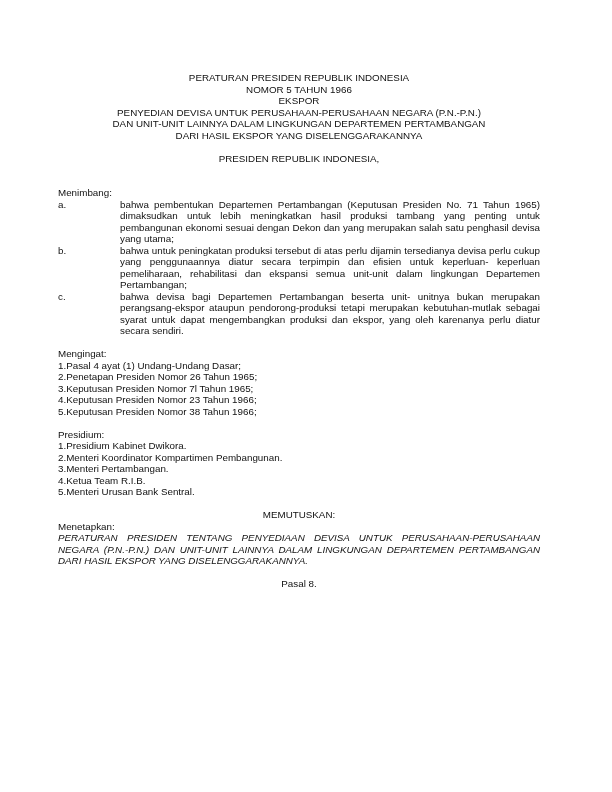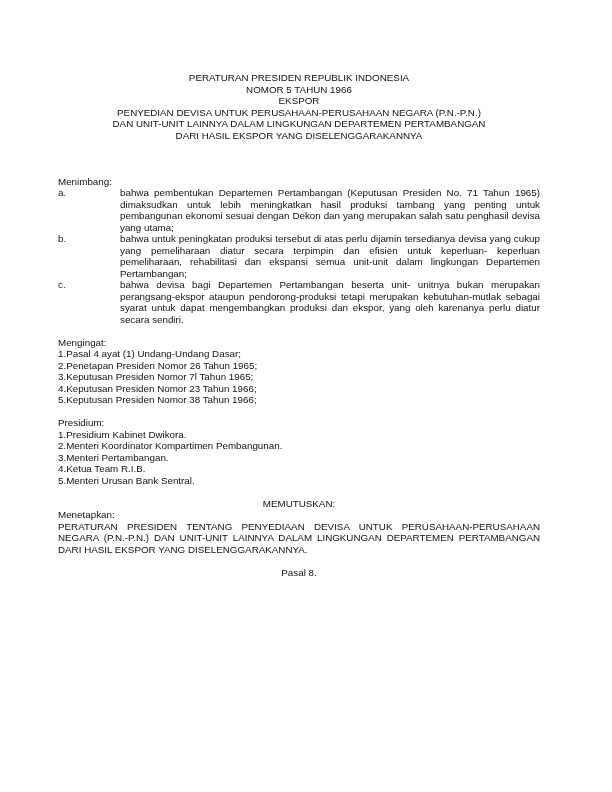--- a/index.html
+++ b/index.html
@@ -4,48 +4,49 @@
 <style>
   html, body { margin: 0; padding: 0; background: #ffffff; }
   body { width: 612px; height: 792px; position: relative; overflow: hidden;
          font-family: "Liberation Sans", sans-serif; color: #111; font-size: 9.8px; line-height: 11.5px; }
   .page { position: absolute; left: 58px; top: 72px; width: 482px; }
   .center { text-align: center; }
   .gap { height: 11.5px; }
   .item { display: flex; }
   .item .lbl { width: 46px; flex: 0 0 46px; }
   .item .txt { flex: 1; text-align: justify; margin-left: 16px; }
-  .just4 { text-align: justify; }
+  .just4 { text-align: justify; font-style: italic; }
 </style>
 </head>
 <body>
 
 <div class="page">
   <div class="center">
     <div>PERATURAN PRESIDEN REPUBLIK INDONESIA</div>
     <div>NOMOR 5 TAHUN 1966</div>
     <div>EKSPOR</div>
     <div>PENYEDIAN DEVISA UNTUK PERUSAHAAN-PERUSAHAAN NEGARA (P.N.-P.N.)</div>
     <div>DAN UNIT-UNIT LAINNYA DALAM LINGKUNGAN DEPARTEMEN PERTAMBANGAN</div>
     <div>DARI HASIL EKSPOR YANG DISELENGGARAKANNYA</div>
     <div class="gap"></div>
+    <div>PRESIDEN REPUBLIK INDONESIA,</div>
   </div>
 
   <div class="gap"></div>
   <div class="gap"></div>
 
   <div>
     <div>Menimbang:</div>
     <div class="item">
       <span class="lbl">a.</span>
       <span class="txt">bahwa pembentukan Departemen Pertambangan (Keputusan Presiden No. 71 Tahun 1965) dimaksudkan untuk lebih meningkatkan hasil produksi tambang yang penting untuk pembangunan ekonomi sesuai dengan Dekon dan yang merupakan salah satu penghasil devisa yang utama;</span>
     </div>
     <div class="item">
       <span class="lbl">b.</span>
-      <span class="txt">bahwa untuk peningkatan produksi tersebut di atas perlu dijamin tersedianya devisa yang cukup yang pemeliharaan diatur secara terpimpin dan efisien untuk keperluan- keperluan pemeliharaan, rehabilitasi dan ekspansi semua unit-unit dalam lingkungan Departemen Pertambangan;</span>
+      <span class="txt">bahwa untuk peningkatan produksi tersebut di atas perlu dijamin tersedianya devisa perlu cukup yang penggunaannya diatur secara terpimpin dan efisien untuk keperluan- keperluan pemeliharaan, rehabilitasi dan ekspansi semua unit-unit dalam lingkungan Departemen Pertambangan;</span>
     </div>
     <div class="item">
       <span class="lbl">c.</span>
       <span class="txt">bahwa devisa bagi Departemen Pertambangan beserta unit- unitnya bukan merupakan perangsang-ekspor ataupun pendorong-produksi tetapi merupakan kebutuhan-mutlak sebagai syarat untuk dapat mengembangkan produksi dan ekspor, yang oleh karenanya perlu diatur secara sendiri.</span>
     </div>
   </div>
 
   <div class="gap"></div>
 
   <div>

